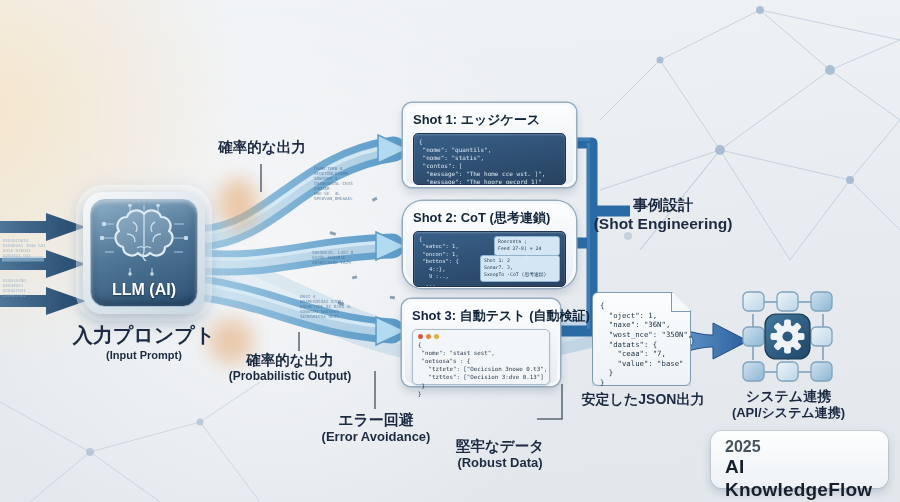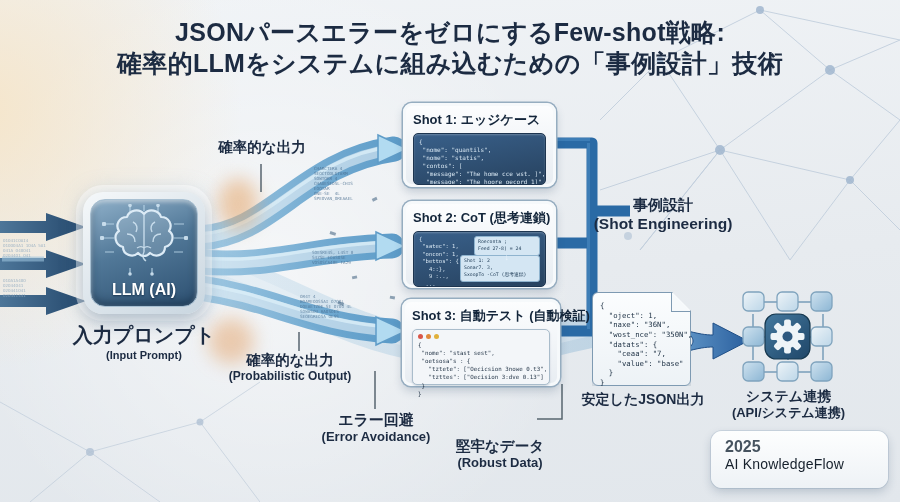--- a/index.html
+++ b/index.html
@@ -29,21 +29,21 @@
   .llm-label{position:absolute;left:0;right:0;bottom:7px;text-align:center;color:#fff;
     font-size:16px;font-weight:bold;text-shadow:0 1px 2px rgba(0,20,40,.6);}
   .llm-caption{position:absolute;left:58px;top:322px;width:172px;text-align:center;color:#1c2b42;z-index:6;}
   .llm-caption .jp{font-size:20px;font-weight:bold;}
   .llm-caption .en{font-size:11px;font-weight:bold;}
   
   .lbl{position:absolute;color:#1c2b42;text-align:center;z-index:7;}
   .lbl .jp{font-size:14.5px;font-weight:bold;line-height:1.2;}
   .lbl .en{font-size:12px;font-weight:bold;line-height:1.25;}
   
-  .card{position:absolute;width:153px;border-radius:9px;background:linear-gradient(180deg,#fcfdfe,#e8edf2);
+  .card{position:absolute;width:173px;border-radius:9px;background:linear-gradient(180deg,#fcfdfe,#e8edf2);
     border:3px solid #f6f9fb;box-shadow:0 0 0 1.5px #96adc0,0 5px 10px rgba(40,70,100,.22);z-index:5;padding:5px 7px 7px;}
   .card h3{margin:0 0 4px;font-size:13px;font-weight:bold;color:#13253a;white-space:nowrap;}
   .codebox{border-radius:5px;background:linear-gradient(170deg,#39608a 0%,#27425f 100%);
     border:1px solid #1d3550;box-shadow:inset 0 1px 2px rgba(255,255,255,.25);padding:4px 5px;position:relative;overflow:hidden;}
   .codebox pre{margin:0;font-family:"DejaVu Sans Mono",monospace;font-size:6px;line-height:1.35;color:#d7e6f2;white-space:pre;}
   .codebox-light{border-radius:5px;background:#f3f6f9;border:1px solid #a9bccb;box-shadow:0 1px 2px rgba(40,70,100,.2);padding:3px 5px 4px;}
   .codebox-light pre{margin:0;font-family:"DejaVu Sans Mono",monospace;font-size:5.8px;line-height:1.4;color:#2a3b4d;white-space:pre;}
   .dots{display:flex;gap:3px;margin:1px 0 2px;}
   .dots i{width:5px;height:5px;border-radius:50%;display:block;}
   .callout{position:absolute;background:#d4e6f3;border:1px solid #8fb4cf;border-radius:3px;
@@ -58,21 +58,21 @@
     background:linear-gradient(225deg,#e9eef2 0%,#c2d0db 48%,#f6f9fb 52%);
     clip-path:polygon(0 0,100% 100%,0 100%);border-left:1px solid #7e9ab2;border-bottom:1px solid #7e9ab2;}
   .doc pre{margin:0;padding:8px 7px;font-family:"DejaVu Sans Mono",monospace;font-size:7.3px;line-height:1.32;color:#223548;white-space:pre;}
   
   .sysicon{position:absolute;left:741px;top:290px;z-index:5;}
   
   .badge{position:absolute;left:711px;top:431px;width:177px;height:57px;border-radius:11px;z-index:7;
     background:linear-gradient(180deg,#fdfefe,#eef2f6);box-shadow:0 4px 10px rgba(40,70,100,.22),0 0 0 1px rgba(160,180,200,.35);
     padding:6px 14px;}
   .badge .year{font-size:16px;font-weight:bold;color:#46535f;line-height:1.2;}
-  .badge .brand{font-size:14px;font-weight:normal;color:#16202c;line-height:1.2;letter-spacing:.2px;}
+  .badge .brand{font-size:19px;font-weight:bold;color:#16202c;line-height:1.2;letter-spacing:.2px;}
   .noise{position:absolute;font-family:"DejaVu Sans Mono",monospace;white-space:pre;pointer-events:none;z-index:4;}
   .glow{position:absolute;border-radius:50%;filter:blur(9px);pointer-events:none;z-index:4;}
 </style>
 </head>
 <body>
 
 <div class="stage">
 
   <svg class="deco-net" style="right:0;top:0;" width="300" height="270" viewBox="0 0 300 270">
     <g stroke="#b7c6d7" stroke-width="1" fill="none" opacity=".9">
@@ -90,24 +90,20 @@
   <svg class="deco-net" style="left:0;bottom:0;" width="260" height="140" viewBox="0 0 260 140">
     <g stroke="#bcc9d8" stroke-width="1" fill="none" opacity=".8">
       <path d="M0 40 L90 90 L30 140 M90 90 L200 60 L260 140 M90 90 L160 140 M200 60 L260 20"></path>
     </g>
     <g fill="#a3b7cd" opacity=".8">
         <circle cx="90" cy="90" r="4"></circle>
         <circle cx="200" cy="60" r="3.5"></circle>
       </g>
   </svg>
 
-  <div class="title">
-    <div class="t1">JSONパースエラーをゼロにするFew-shot戦略:</div>
-    <div class="t2">確率的LLMをシステムに組み込むための「事例設計」技術</div>
-  </div>
 
   <svg class="abs" style="left:0;top:205px;z-index:4;" width="92" height="115" viewBox="0 0 92 115">
     <defs>
       <linearGradient id="gArr" x1="0" y1="0" x2="1" y2="0">
         <stop offset="0" stop-color="#54化80" stop-opacity="0"></stop>
           <stop offset="0" stop-color="#4d7699"></stop>
           <stop offset="1" stop-color="#24476b"></stop>
       </linearGradient>
     </defs>
     <g fill="url(#gArr)">
@@ -282,21 +278,21 @@
  "nome": "quantils",
  "nome": "statis",
  "contos": [
   "message": "The home cce wst. ]",
   "message": "The hoore oecord 1]"
  ]
 }</pre>
     </div>
   </div>
 
-  <div class="card" style="left:403px;top:201px;height:87px;">
+  <div class="card" style="left:403px;top:201px;height:87px;border-radius:20px;">
     <h3>Shot 2: CoT (思考連鎖)</h3>
     <div class="codebox" style="height:56px;">
       <pre style="font-size:5.5px;">{
  "satec": 1,
  "oncon": 1,
  "bettos": {
    4::},
    9 :..,
   ...
 }</pre>

